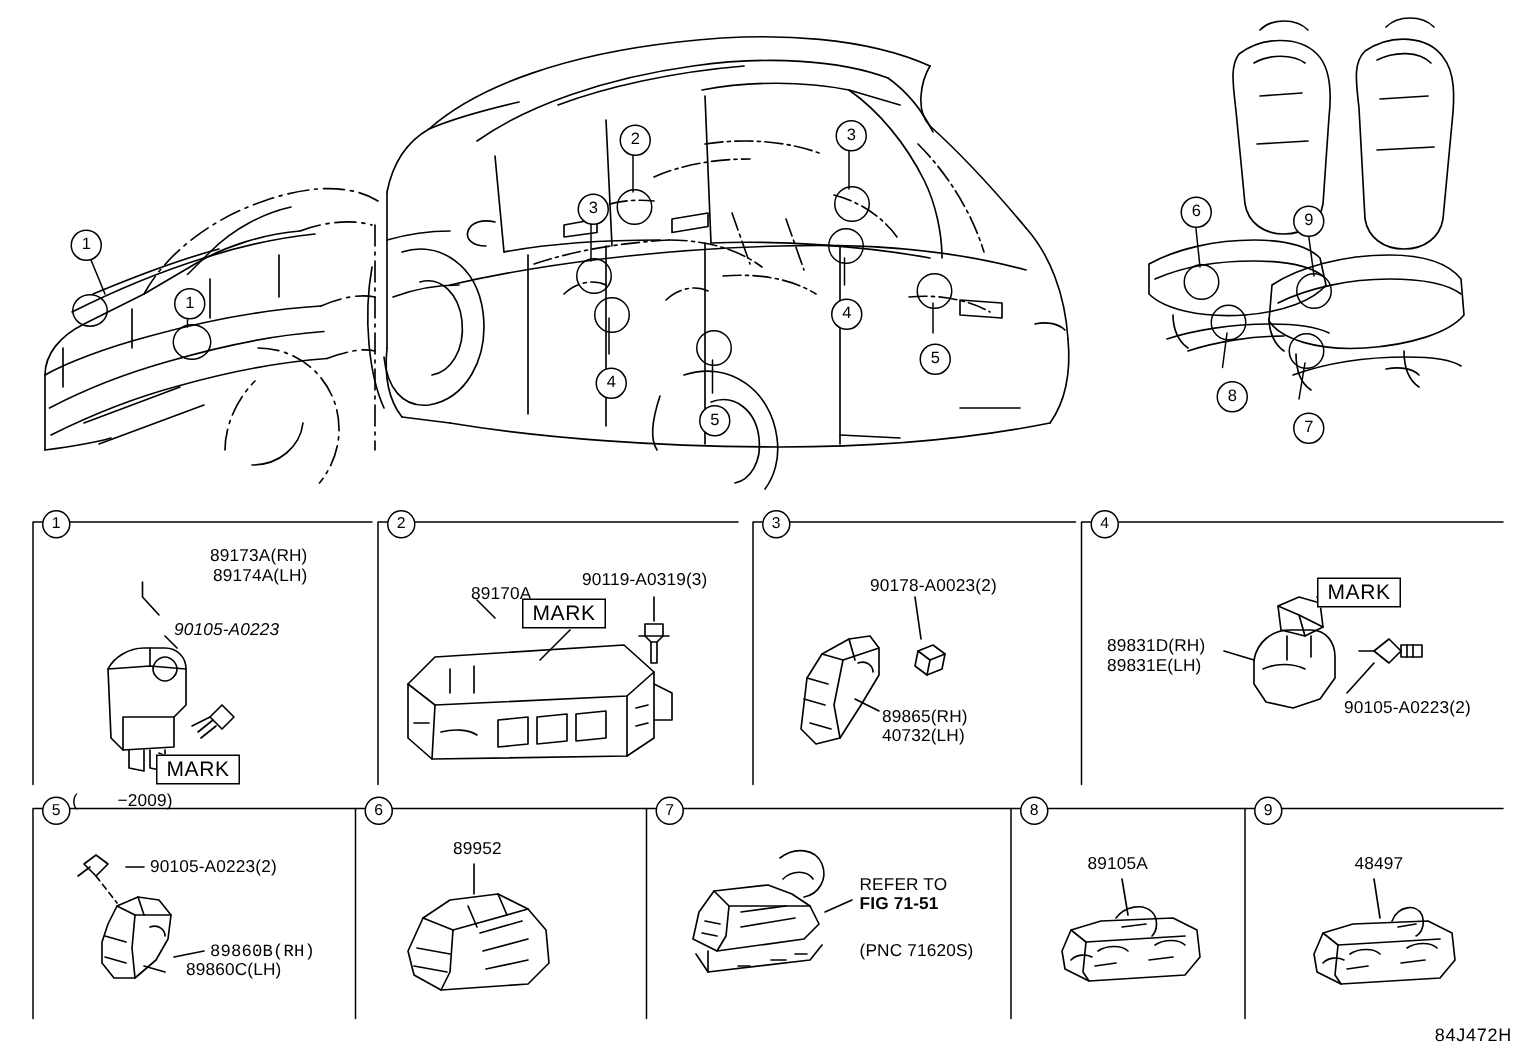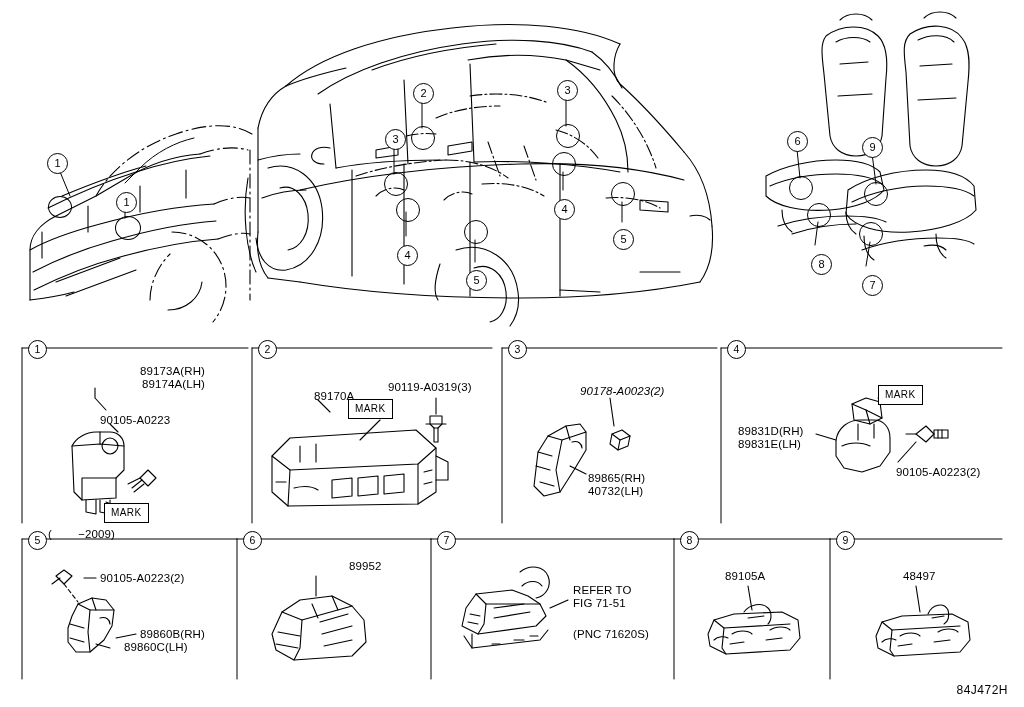--- a/index.html
+++ b/index.html
@@ -33,21 +33,21 @@
     font-size: 11.5px;
     line-height: 13px;
     white-space: pre;
     letter-spacing: 0.1px;
   }
   .lbl.center { text-align: right; }
   .boxed {
     border: 1.4px solid #000;
     padding: 2px 6px 3px 6px;
     background: #fff;
-    font-size: 10px;
+    font-size: 14px;
     letter-spacing: 0.4px;
   }
   .callout {
     position: absolute;
     width: 19px;
     height: 19px;
     border: 1.3px solid #000;
     border-radius: 50%;
     background: #fff;
     font-size: 11px;
@@ -445,45 +445,45 @@
   <div class="sec-num" style="left:508px; top:340px;">3</div>
   <div class="sec-num" style="left:727px; top:340px;">4</div>
   <div class="sec-num" style="left:28px; top:531px;">5</div>
   <div class="sec-num" style="left:243px; top:531px;">6</div>
   <div class="sec-num" style="left:437px; top:531px;">7</div>
   <div class="sec-num" style="left:680px; top:531px;">8</div>
   <div class="sec-num" style="left:836px; top:531px;">9</div>
 
   <div class="lbl center" style="left:95px; top:365px; width:110px;">89173A(RH)</div>
   <div class="lbl center" style="left:95px; top:378px; width:110px;">89174A(LH)</div>
-  <div class="lbl" style="left:100px; top:414px;">90105-A0223</div>
+  <div class="lbl" style="left:116px; top:414px;font-style:italic;">90105-A0223</div>
   <div class="lbl boxed" style="left:104px; top:503px;">MARK</div>
 
   <div class="lbl" style="left:278px; top:390px;margin-left:36px;">89170A</div>
   <div class="lbl" style="left:388px; top:381px;">90119-A0319(3)</div>
   <div class="lbl boxed" style="left:348px; top:399px;">MARK</div>
 
-  <div class="lbl" style="left:580px; top:385px;font-style:italic;">90178-A0023(2)</div>
+  <div class="lbl" style="left:580px; top:385px;">90178-A0023(2)</div>
   <div class="lbl" style="left:588px; top:472px;">89865(RH)</div>
   <div class="lbl" style="left:588px; top:485px;">40732(LH)</div>
 
   <div class="lbl" style="left:738px; top:425px;text-align:center;">89831D(RH)</div>
   <div class="lbl" style="left:738px; top:438px;">89831E(LH)</div>
   <div class="lbl" style="left:896px; top:466px;">90105-A0223(2)</div>
   <div class="lbl boxed" style="left:878px; top:385px;">MARK</div>
 
   <div class="lbl" style="left:48px; top:528px;">(        −2009)</div>
   <div class="lbl" style="left:100px; top:572px;">90105-A0223(2)</div>
-  <div class="lbl" style="left:140px; top:628px;">89860B(RH)</div>
+  <div class="lbl" style="left:140px; top:628px;font-family:Liberation Mono, monospace;">89860B(RH)</div>
   <div class="lbl" style="left:124px; top:641px;">89860C(LH)</div>
 
-  <div class="lbl" style="left:302px; top:560px;margin-left:47px;">89952</div>
+  <div class="lbl" style="left:302px; top:560px;">89952</div>
 
   <div class="lbl" style="left:573px; top:584px;">REFER TO</div>
-  <div class="lbl" style="left:573px; top:597px;">FIG 71-51</div>
+  <div class="lbl" style="left:573px; top:597px;font-weight:bold;">FIG 71-51</div>
   <div class="lbl" style="left:573px; top:628px;">(PNC 71620S)</div>
 
   <div class="lbl" style="left:725px; top:570px;">89105A</div>
 
   <div class="lbl" style="left:903px; top:570px;">48497</div>
 
   <div class="footer-code">84J472H</div>
 
 </div>
 

